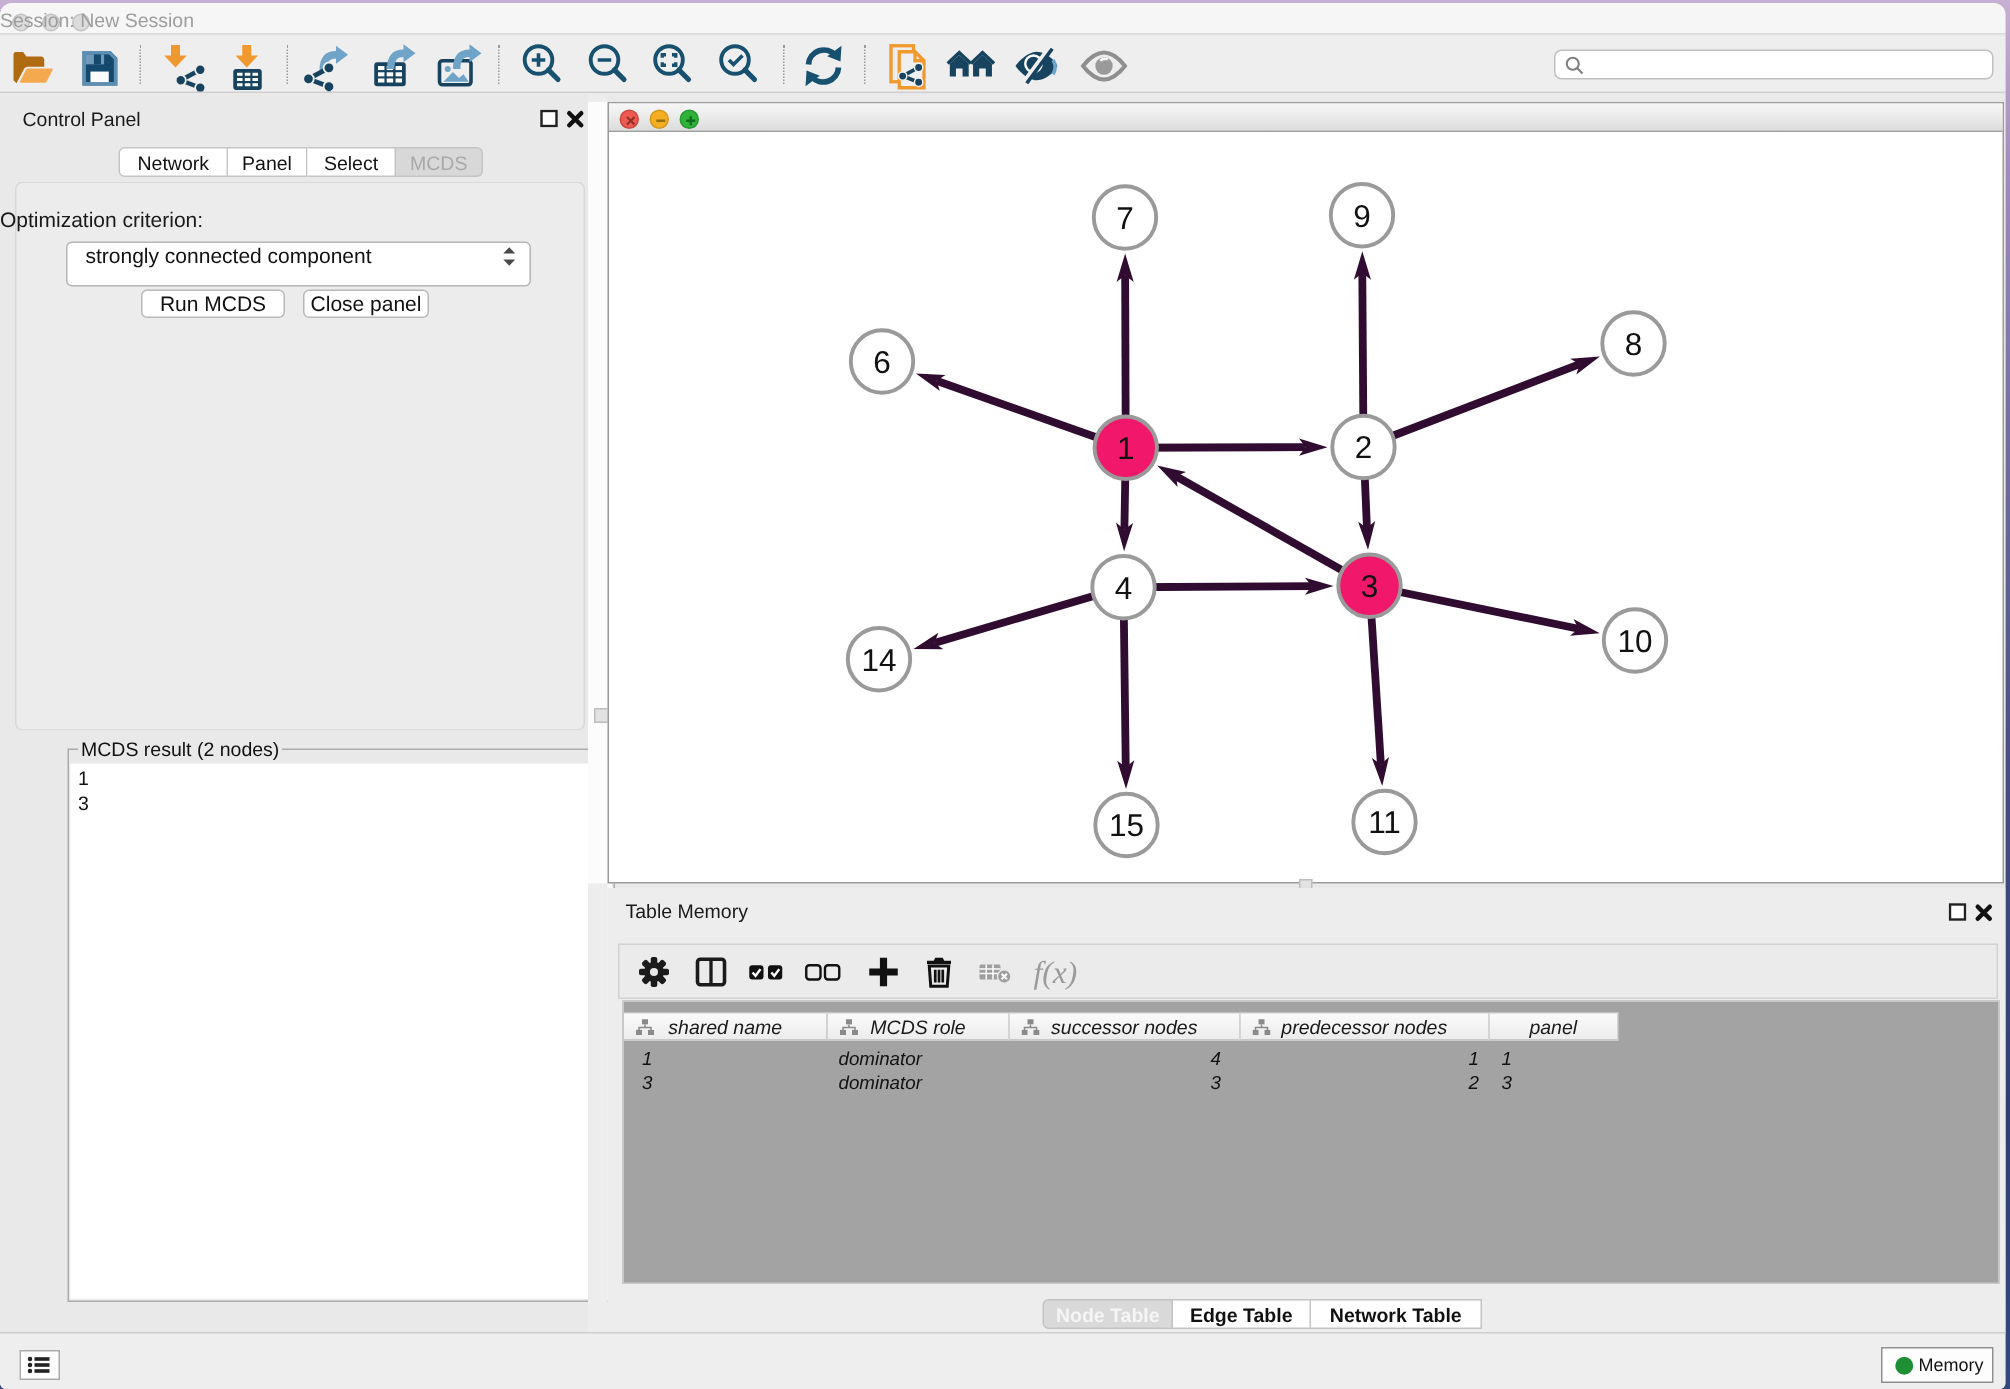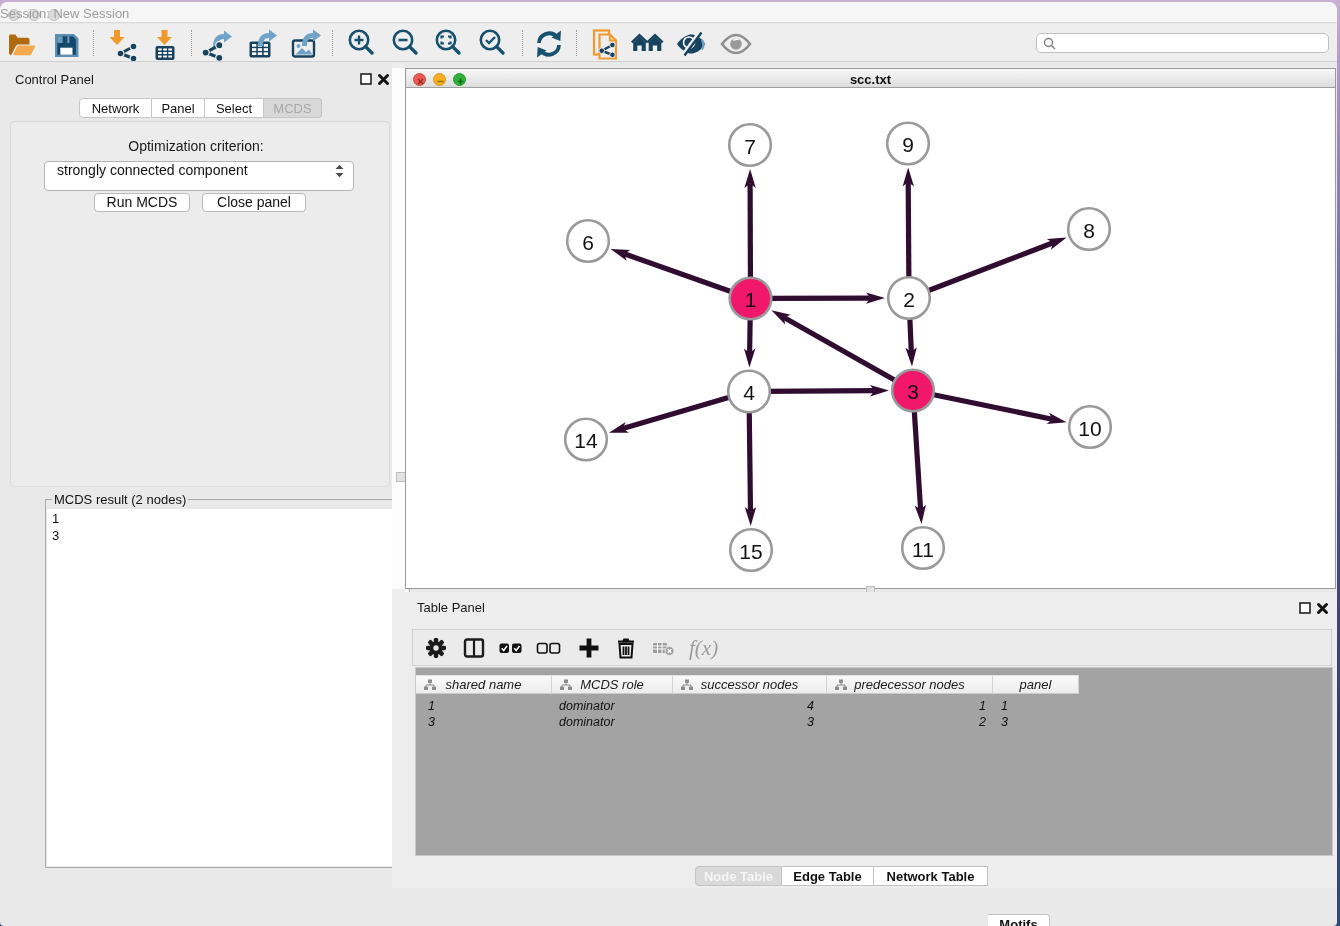--- a/index.html
+++ b/index.html
@@ -9,21 +9,21 @@
 #titletext { position:absolute; top:4px; left:0; width:100%; text-align:left; font-size:13px; color:#9d9d9d; }
 #toolbar { position:absolute; left:0; top:22px; width:100%; height:38px; background:#eeeeee; border-bottom:1px solid #cfcfcf; }
 .ticon { position:absolute; top:3px; }
 .tsep { position:absolute; top:6px; width:1px; height:26px; border-left:1px dotted #9a9a9a; }
 #search { position:absolute; left:1036px; top:9px; width:293px; height:20px; background:#fff; border:1px solid #c0c0c0; border-radius:5px; }
 #main { position:absolute; left:0; top:61px; width:100%; height:825px; background:#e9e9e9; }
 #cp { position:absolute; left:0; top:0; width:392px; height:825px; }
 #cphead { position:absolute; left:15px; top:9px; font-size:13px; color:#1a1a1a; }
 .tab { position:absolute; top:35px; height:20px; border:1px solid #c5c5c5; background:#fff; font-size:13px; text-align:center; line-height:19px; color:#111; }
 #cppanel { position:absolute; left:10px; top:58px; width:380px; height:366px; background:#ececec; border:1px solid #d8d8d8; border-radius:5px; border-bottom:1px solid #dedede; }
-#optlabel { position:absolute; left:0; top:75px; width:100%; text-align:center; font-size:14px; color:#1a1a1a; }
+#optlabel { position:absolute; left:0; top:75px; width:100%; text-align:left; font-size:14px; color:#1a1a1a; }
 #combo { position:absolute; left:44px; top:98px; width:310px; height:30px; background:#fff; border:1px solid #b5b5b5; border-radius:4px; font-size:14px; line-height:17px; padding-left:12px; color:#111; }
 .btn { position:absolute; top:130px; height:19px; background:#fff; border:1px solid #b9b9b9; border-radius:4px; font-size:14px; text-align:center; line-height:17px; color:#111; }
 #fieldset { position:absolute; left:17px; top:436px; width:365px; height:369px; border:1px solid #ababab;margin-left:28px; }
 #fieldlegend { position:absolute; left:6px; top:-8px; background:#e9e9e9; padding:0 2px; font-size:13px; color:#111; }
 #fieldtext { position:absolute; left:1px; top:9px; width:361px; height:357px; background:#fff; font-size:13px; line-height:16.5px; padding:2px 0 0 5px; color:#111; }
 #fieldsb { position:absolute; right:1px; top:0px; width:14px; height:356px; background:#fbfbfb; border-left:1px solid #f1f1f1; }
 #gutter { position:absolute; left:392px; top:0; width:13px; height:825px; background:#ededed; }
 #gutterw { position:absolute; left:0; top:5px; width:13px; height:521px; background:#fcfcfc; }
 #ghandle { position:absolute; left:4px; top:409px; width:10px; height:10px; background:#e2e2e2; border:1px solid #bdbdbd; }
 #netwin { position:absolute; left:405px; top:5px; width:931px; height:521px; background:#fff; border:1px solid #9a9a9a; }
@@ -193,47 +193,46 @@
       <div class="tab" style="left:205px;width:59px;border-left:none">Select</div>
       <div class="tab" style="left:264px;width:58px;border-left:none;border-radius:0 4px 4px 0;background:#d8d8d8;color:#a9a9a9">MCDS</div>
       <div id="cppanel"></div>
       <div id="optlabel">Optimization criterion:</div>
       <div id="combo">strongly connected component
         <svg width="11" height="16" style="position:absolute;right:8px;top:1px" viewBox="0 0 11 16">
             <path d="M1.5,6 L5.5,1.8 L9.5,6 Z M1.5,10 L5.5,14.2 L9.5,10 Z" fill="#4a4a4a"></path>
           </svg>
       </div>
       <div class="btn" style="left:94px;width:96px">Run MCDS</div>
-      <div class="btn" style="left:202px;width:104px">Close panel</div>
+      <div class="btn" style="left:202px;width:84px">Close panel</div>
       <div id="fieldset">
         <div id="fieldlegend">MCDS result (2 nodes)</div>
         <div id="fieldtext">1<br>3<div id="fieldsb"></div></div>
       </div>
     </div>
     <div id="gutter">
         <div id="gutterw"></div>
         <div id="ghandle"></div>
       </div>
     <div id="netwin">
       <div id="nettitle">
         <div class="tl2" style="left:7px;background:#ee5a52;border:1px solid #c94a42"><svg width="13" height="13" viewBox="0 0 13 13">
               <path d="M4,4 L9,9 M9,4 L4,9" stroke="#8e2f28" stroke-width="1.4"></path>
             </svg></div>
         <div class="tl2" style="left:27px;background:#f5ae22;border:1px solid #d29a1e"><svg width="13" height="13" viewBox="0 0 13 13">
               <line x1="3.5" y1="6.5" x2="9.5" y2="6.5" stroke="#96700f" stroke-width="1.6"></line>
             </svg></div>
         <div class="tl2" style="left:47px;background:#30b23a;border:1px solid #259a31"><svg width="13" height="13" viewBox="0 0 13 13">
               <path d="M6.5,3.5 V9.5 M3.5,6.5 H9.5" stroke="#0f6e1d" stroke-width="1.6"></path>
             </svg></div>
-        <div id="nettext">scc.txt</div>
       </div>
     </div>
     <div id="hhandle"></div>
     <div id="tablepanel">
-      <div id="tphead">Table Panel</div>
+      <div id="tphead">Table Memory</div>
       <svg width="12" height="12" style="position:absolute;left:894px;top:10px" viewBox="0 0 12 12">
           <rect x="1" y="1" width="10" height="10" fill="#fff" stroke="#222" stroke-width="1.6"></rect>
         </svg>
       <svg width="13" height="13" style="position:absolute;left:911px;top:10px" viewBox="0 0 13 13">
           <path d="M2.5,2.5 L10.5,10.5 M10.5,2.5 L2.5,10.5" stroke="#111" stroke-width="3" stroke-linecap="round"></path>
         </svg>
       <div id="tptools">
           <div style="position:absolute;left:10px;top:5px;width:26px;height:26px"><svg width="26" height="26" viewBox="0 0 26 26">
               <g fill="#1b1b1b">
                 <circle cx="13" cy="13" r="6.6"></circle>
@@ -328,20 +327,38 @@
           <div class="td" style="left:143px;top:47px">dominator</div>
           <div class="td" style="left:257px;width:141px;top:47px;text-align:right">3</div>
           <div class="td" style="left:411px;width:159px;top:47px;text-align:right">2</div>
           <div class="td" style="left:585px;top:47px">3</div>
       </div>
       <div class="btab" style="left:290px;width:87px;border-radius:4px 0 0 4px;background:#d9d9d9;color:#f5f5f5;">Node Table</div>
         <div class="btab" style="left:377px;width:92px;border-left:none;">Edge Table</div>
         <div class="btab" style="left:469px;width:114px;border-left:none;">Network Table</div>
         <div class="btab" style="left:583px;width:62px;border-radius:0 4px 4px 0;border-left:none;margin-top:48px;">Motifs</div>
     </div>
+  </div>
+  <div id="statusbar">
+    <div id="listbtn"><svg width="25" height="18" viewBox="0 0 25 18">
+          <g fill="#222">
+            <circle cx="6" cy="5" r="1.5"></circle>
+            <rect x="9" y="3.8" width="10" height="2.4"></rect>
+            <circle cx="6" cy="9" r="1.5"></circle>
+            <rect x="9" y="7.8" width="10" height="2.4"></rect>
+            <circle cx="6" cy="13" r="1.5"></circle>
+            <rect x="9" y="11.8" width="10" height="2.4"></rect>
+          </g>
+        </svg></div>
+    <div id="membtn">
+        <svg width="13" height="13" style="position:absolute;left:8px;top:5px" viewBox="0 0 13 13">
+          <circle cx="6.5" cy="6.5" r="6" fill="#1e8f35"></circle>
+        </svg>
+        <span style="position:absolute;left:24px;top:4px;font-size:12px">Memory</span>
+      </div>
   </div>
 </div>
 <svg style="position:absolute;left:405px;top:88px" width="931" height="501" viewBox="405 88 931 501">
 <line x1="750.5" y1="298.5" x2="750.1" y2="183.5" stroke="#310c31" stroke-width="5.2"></line>
 <polygon points="750.1,169.0 755.8,188.0 750.1,183.5 744.4,188.0" fill="#310c31"></polygon>
 <line x1="750.5" y1="298.5" x2="624.3" y2="253.8" stroke="#310c31" stroke-width="5.2"></line>
 <polygon points="610.6,249.0 630.4,250.0 624.3,253.8 626.6,260.7" fill="#310c31"></polygon>
 <line x1="750.5" y1="298.5" x2="870.5" y2="298.1" stroke="#310c31" stroke-width="5.2"></line>
 <polygon points="885.0,298.1 866.0,303.8 870.5,298.1 866.0,292.4" fill="#310c31"></polygon>
 <line x1="750.5" y1="298.5" x2="749.6" y2="353.0" stroke="#310c31" stroke-width="5.2"></line>

